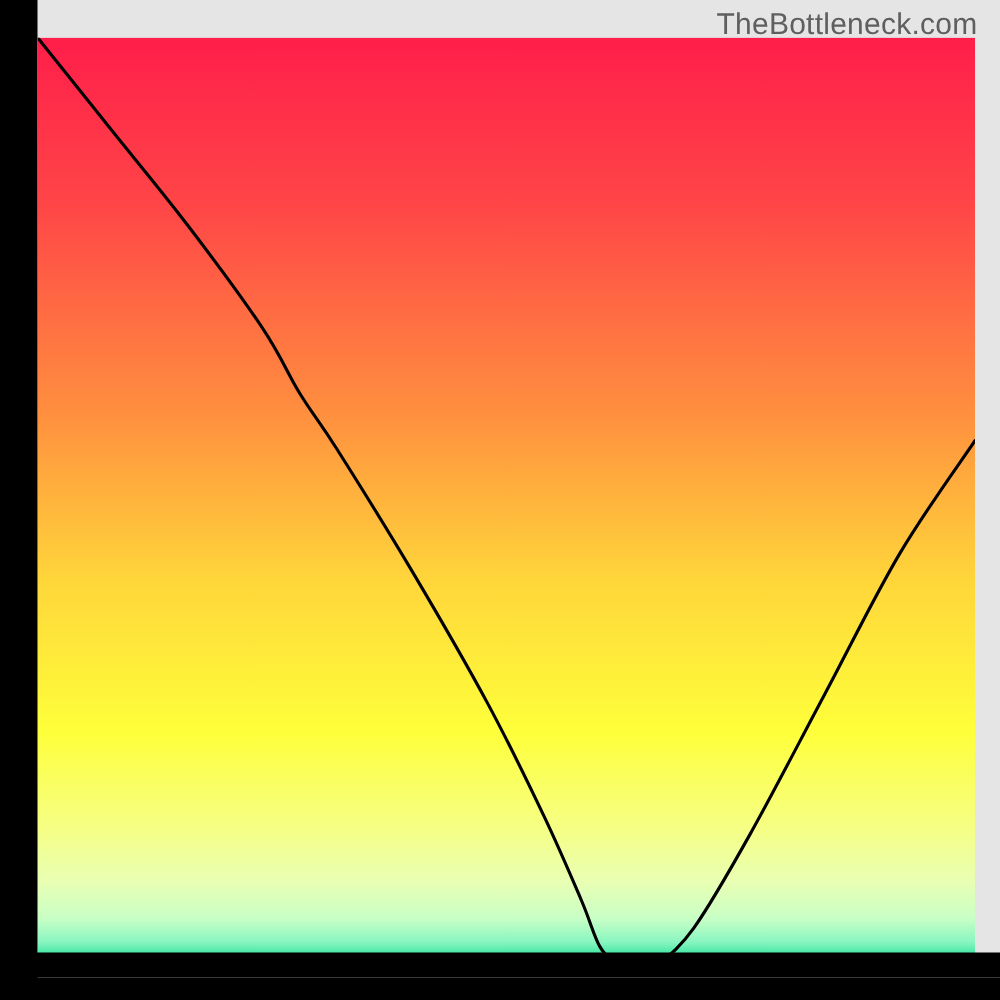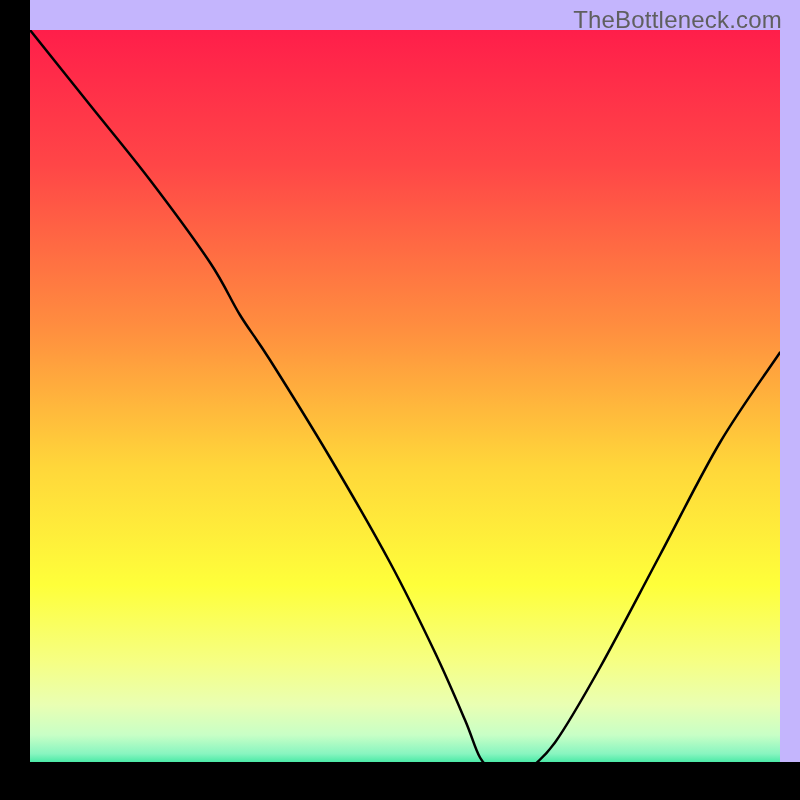--- a/index.html
+++ b/index.html
@@ -7,21 +7,21 @@
     padding: 0;
     width: 800px;
     height: 800px;
     overflow: hidden;
     background: #000;
   }
   .stage {
     position: relative;
     width: 800px;
     height: 782px;
-    background: #c4b5fd;
+    background: #e5e5e5;
   }
   .plot-area {
     position: absolute;
     left: 30px;
     top: 30px;
     width: 750px;
     height: 750px;
     overflow: hidden;
   }
   .gradient-fill {

